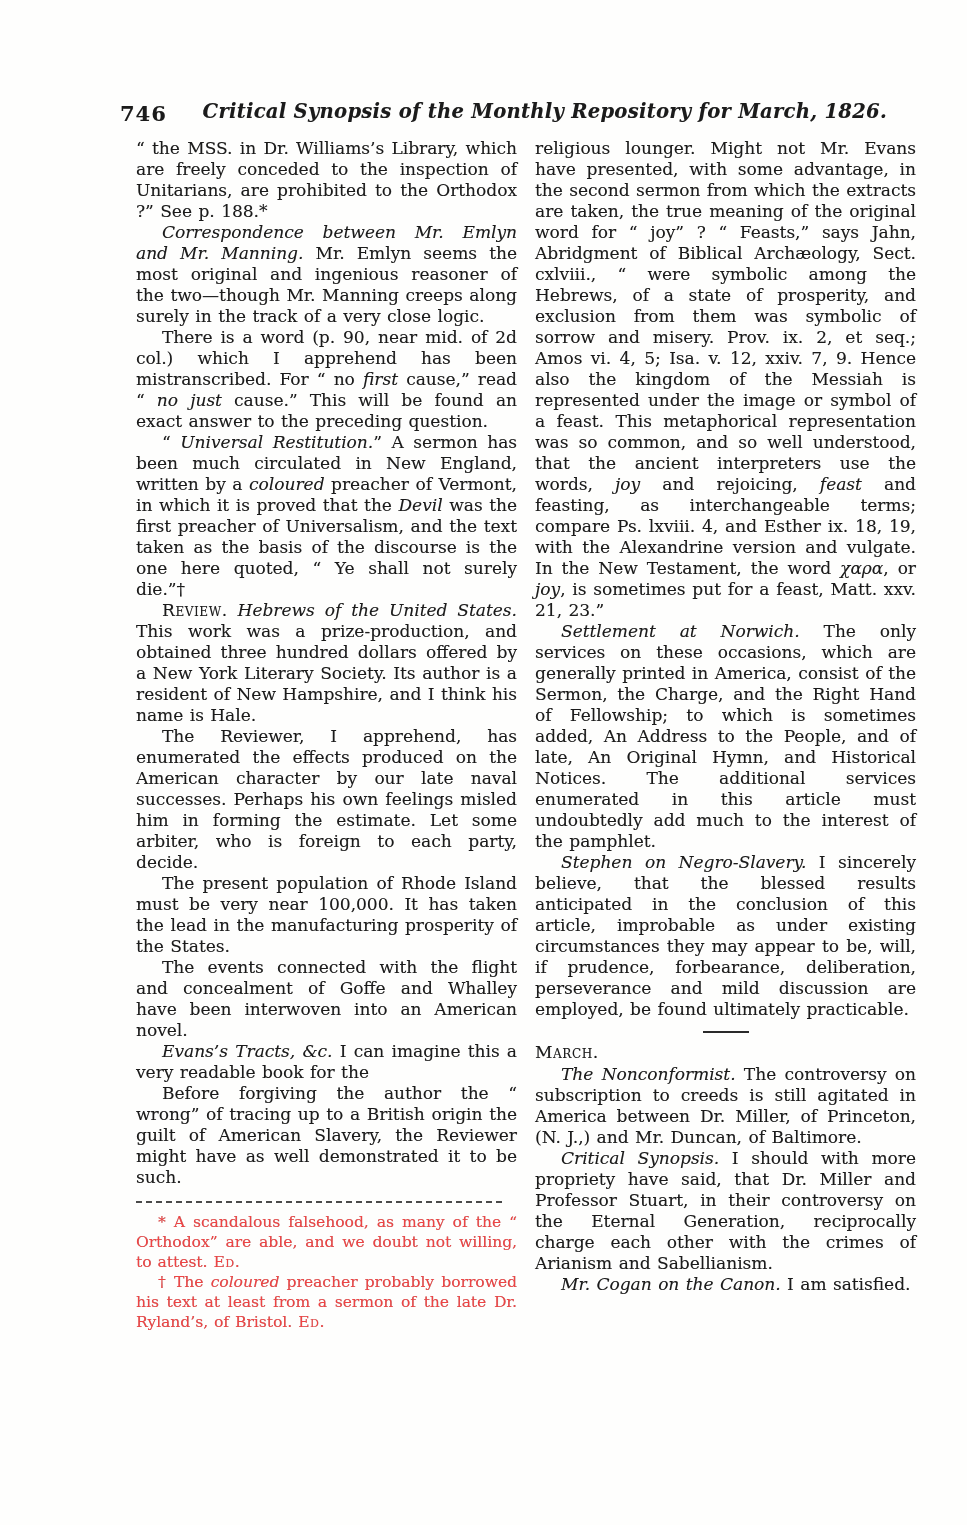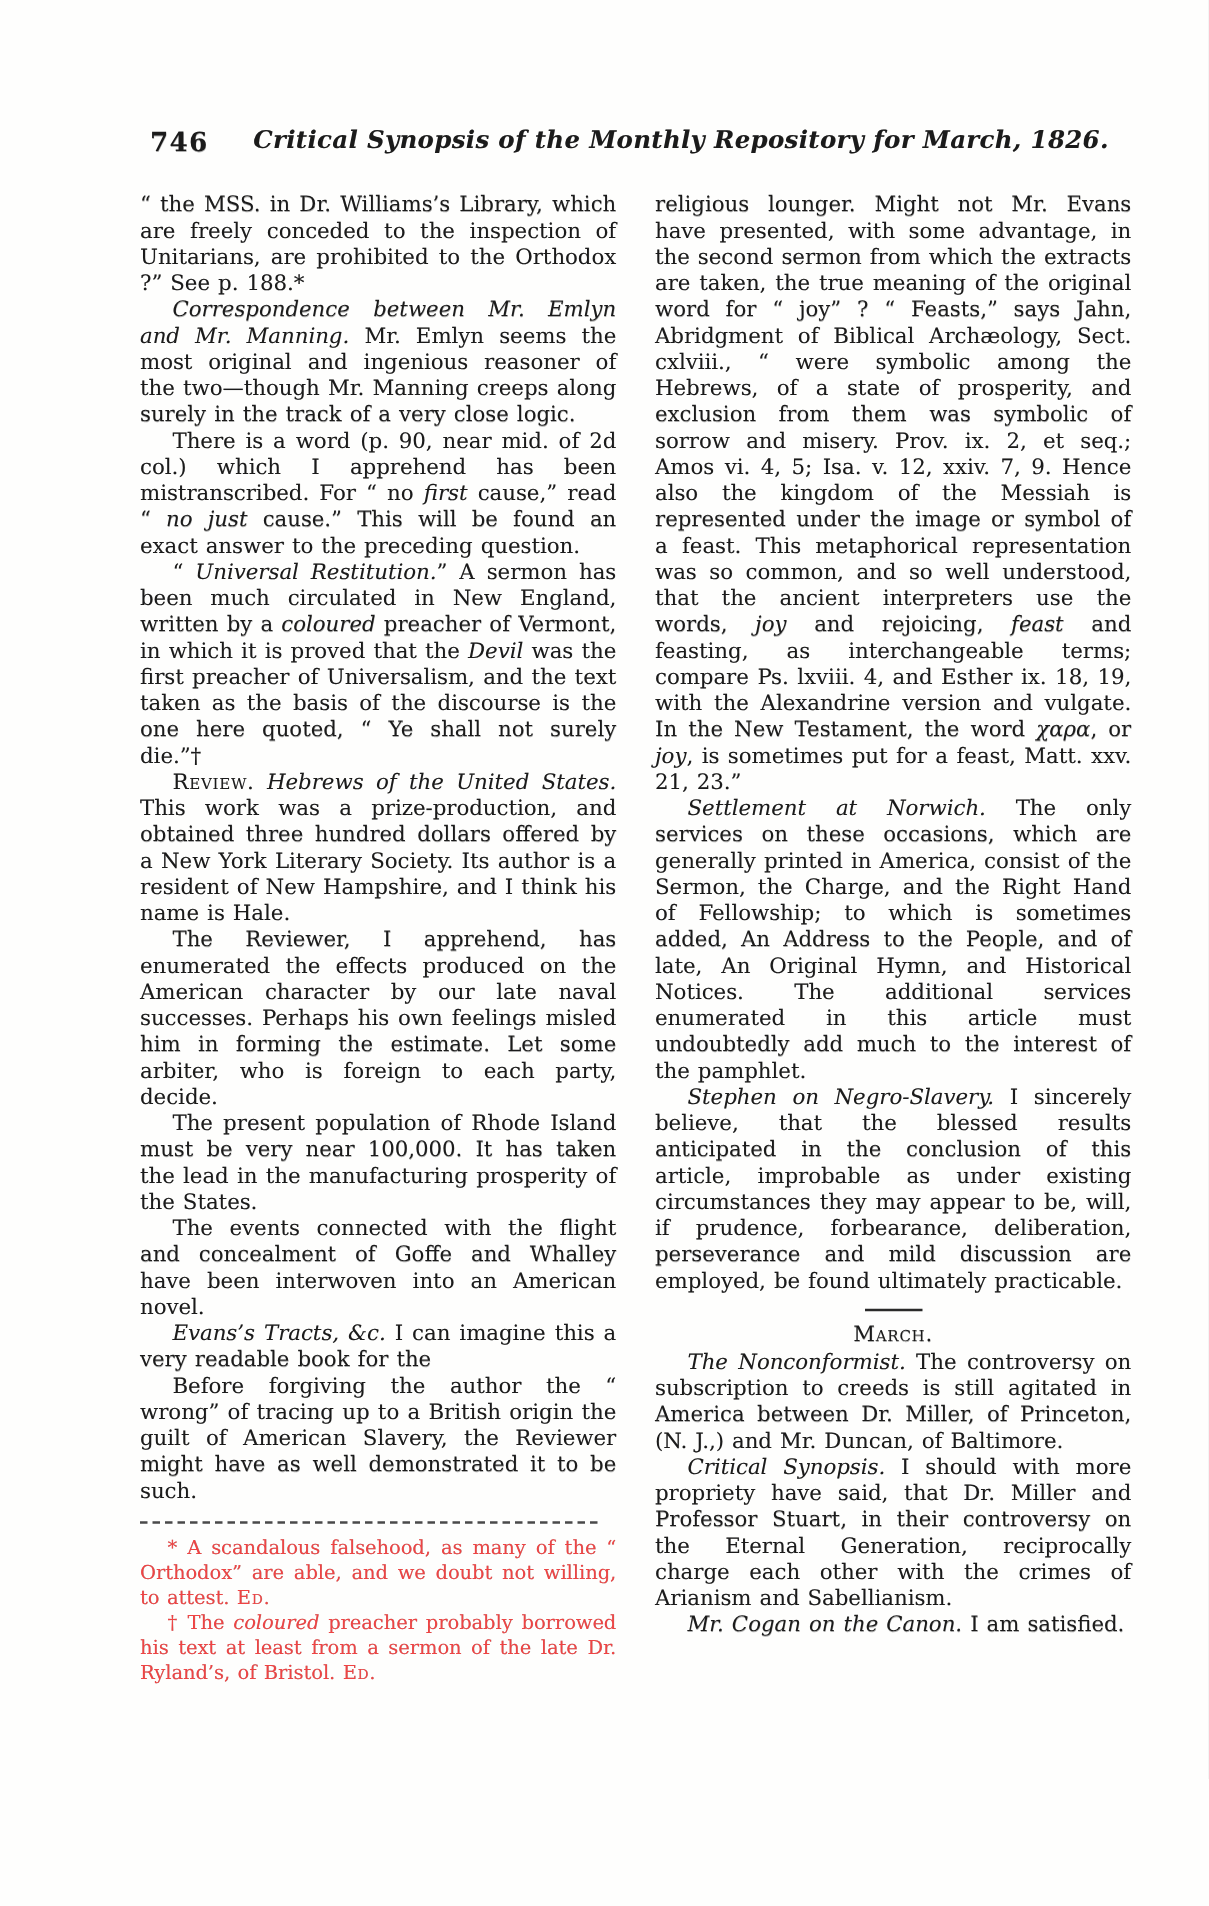--- a/index.html
+++ b/index.html
@@ -8,45 +8,44 @@
     width:967px;height:1525px;
     margin:0 auto;
     background:#fefefd;
     box-sizing:border-box;
     padding:100px 80px 0 112px;
     font-family:"DejaVu Serif", serif;
     color:#1b1b1b;
     overflow:hidden;
     text-shadow:0.2px 0.2px 0 rgba(20,20,20,0.35);
   }
-  .header{position:relative;margin-bottom:24px;height:30px;}
+  .header{position:relative;margin-bottom:8px;height:30px;}
   .page-number{
     position:absolute;left:8px;top:1px;
     font-size:21px;font-weight:bold;letter-spacing:1px;
   }
   .running-title{
     text-align:right;
     font-size:19.5px;font-weight:bold;font-style:italic;
     letter-spacing:0.3px;
     padding-left:40px;
   }
-  .columns{display:flex;gap:31px;}
+  .columns{display:flex;gap:18px;margin-left:24px;}
   .col{
     width:381px;flex:0 0 381px;
     font-size:17px;line-height:21px;
     text-align:justify;
     word-spacing:0.06em;
   }
   .col p{margin:0;}
   p.indent{text-indent:26px;}
   .seg-normal{font-style:normal;}
   .seg-italic{font-style:italic;}
   .seg-smallcaps{font-variant:small-caps;letter-spacing:0.6px;}
   .heading{
-    text-align:center;
     font-variant:small-caps;
     letter-spacing:4px;
     margin:0 0 1px 0 !important;
   }
   .section-rule{
     width:46px;border-top:2px solid #2a2a2a;
     margin:11px auto 9px auto;height:0;
   }
   .footnotes{
     margin-top:13px;

